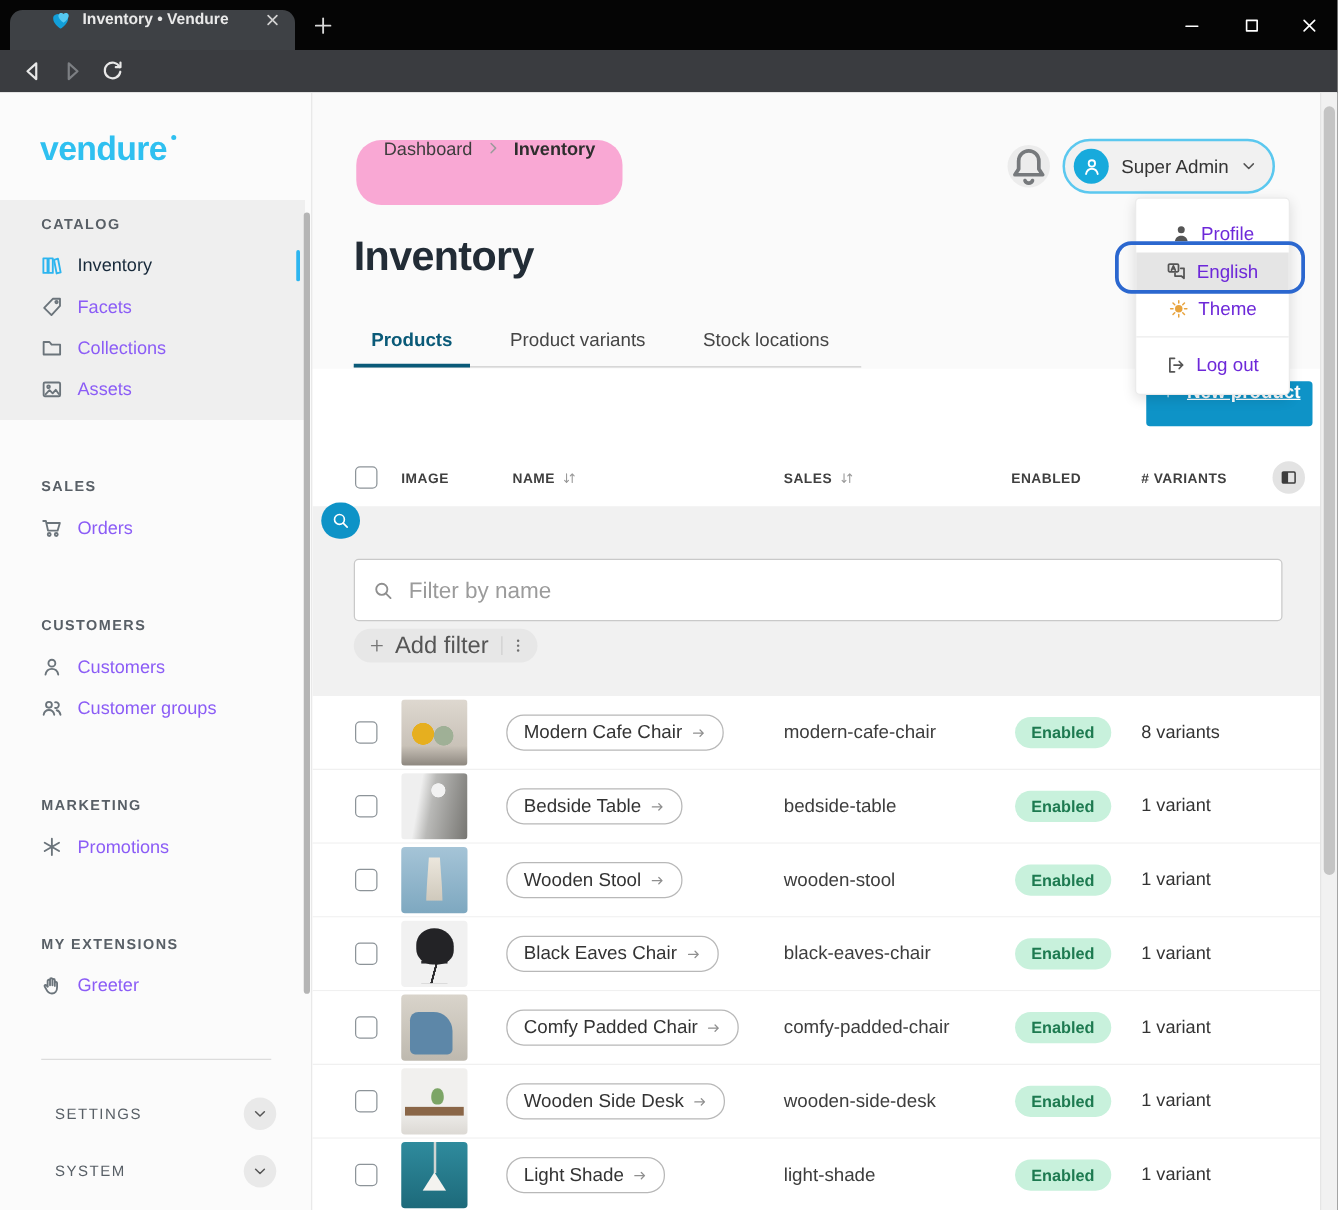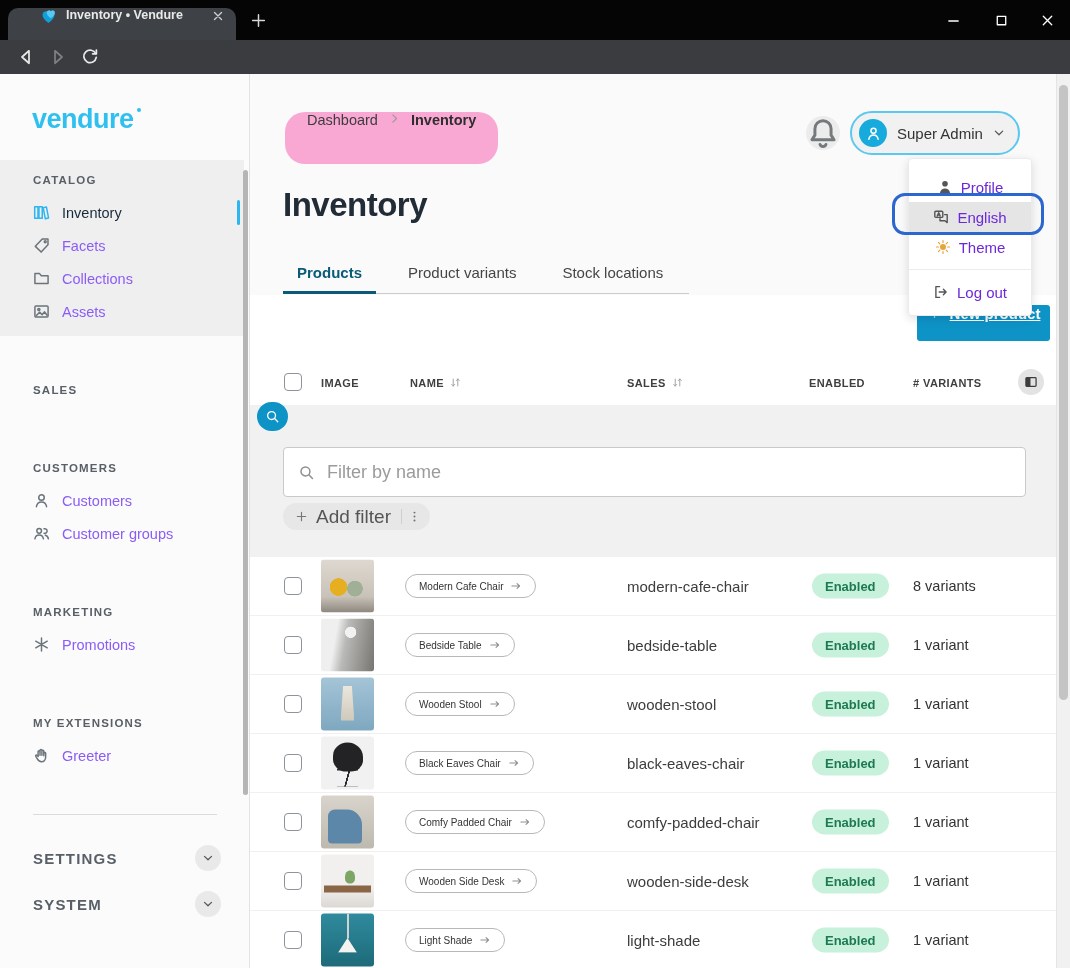--- a/index.html
+++ b/index.html
@@ -41,21 +41,21 @@
   .nav-group{width:244px;padding:8px 0 8px 0;margin-bottom:34px;}
   .nav-group.active-group{background:#efefef;}
   .nav-label{padding:6px 0 10px 33px;font-size:11.5px;font-weight:700;letter-spacing:1.2px;color:#585f66;}
   .nav-item{position:relative;height:33px;display:flex;align-items:center;padding-left:33px;font-size:14.5px;color:#8b5cf6;cursor:default;}
   .nav-item .icon{width:17px;height:17px;color:#6b747b;margin-right:12px;flex:none;}
   .nav-item.active{color:#17293a;font-weight:500;}
   .nav-item.active .icon{color:#2db5ef;}
   .active-bar{position:absolute;right:4px;top:4px;width:3px;height:25px;background:#2db5ef;border-radius:2px;}
   .side-div{height:1px;background:#dcdcdc;margin:22px 32px 0 33px;}
   .fgroup{display:flex;align-items:center;justify-content:space-between;padding:0 28px 0 33px;height:28px;}
-  .fgroup .flabel{font-size:15px;font-weight:700;letter-spacing:1.2px;color:#585f66;}
+  .fgroup .flabel{font-size:12px;font-weight:400;letter-spacing:1.2px;color:#585f66;margin-left:11px;}
   .fgroup .chev{width:26px;height:26px;border-radius:50%;background:#e9e9e9;color:#555;display:flex;align-items:center;justify-content:center;}
   .fgroup .chev svg{width:14px;height:14px;}
   .fg1{margin-top:29px;}.fg2{margin-top:18px;}
   .side-scroll{position:absolute;left:243px;top:96px;width:5px;height:625px;background:#b5b5b5;border-radius:3px;}
 
   
   .main{position:relative;flex:1;height:100%;background:#fafafa;overflow:hidden;}
   .crumb{position:absolute;left:35px;top:38px;height:52px;background:#f9a8d4;border-radius:20px;display:flex;padding:0 22px;gap:10px;}
   .crumb .c1{font-size:14.5px;color:#3d3d3d;}
   .crumb .csep{width:13px;height:13px;color:#9a9a9a;}
@@ -94,21 +94,21 @@
   .addfilter .icon{width:13px;height:13px;color:#777;}
   .addfilter .aflabel{margin:0 4px 0 8px;font-size:19px;color:#555;}
   .addfilter .afsep{width:1px;height:15px;background:#cfcfcf;margin:0 2px 0 6px;}
   .afdots{width:22px;height:22px;color:#6e6e6e;display:flex;align-items:center;justify-content:center;}
   .afdots svg{width:13px;height:13px;}
   .rows{position:absolute;left:0;top:262px;width:100%;}
   .trow{position:relative;height:59px;background:#fff;border-bottom:1px solid #f0f0f0;}
   .trow .chk{position:absolute;left:34px;top:50%;transform:translateY(-50%);}
   .thumb{position:absolute;left:71px;top:50%;transform:translateY(-50%);width:53px;height:53px;border-radius:3px;overflow:hidden;}
   .thumb::before,.thumb::after{content:"";position:absolute;}
-  .npill{position:absolute;left:155px;top:50%;transform:translateY(-50%);display:inline-flex;align-items:center;gap:7px;border:1px solid #b8b8b8;border-radius:14px;padding:5px 13px;font-size:10px;color:#333;background:#fff;white-space:nowrap;}
+  .npill{position:absolute;left:155px;top:50%;transform:translateY(-50%);display:inline-flex;align-items:center;gap:7px;border:1px solid #b8b8b8;border-radius:14px;padding:5px 13px;font-size:15px;color:#333;background:#fff;white-space:nowrap;}
   .npill .icon{width:12px;height:12px;color:#8f8f8f;}
   .slugc{position:absolute;left:377px;top:50%;transform:translateY(-50%);font-size:15px;color:#3d3d3d;}
   .badge{position:absolute;left:562px;top:50%;transform:translateY(-50%);background:#c8f1dc;color:#1d7a50;font-size:13px;font-weight:700;padding:5px 13px;border-radius:13px;}
   .varc{position:absolute;left:663px;top:50%;transform:translateY(-50%);font-size:14.5px;color:#333;}
 
   
   .th0{background:radial-gradient(circle at 33% 52%,#e6af1f 0 19%,rgba(0,0,0,0) 20%),radial-gradient(circle at 64% 55%,#9fb096 0 17%,rgba(0,0,0,0) 18%),linear-gradient(180deg,#ded8d0 0%,#c9c2b8 70%,#8d877f 100%);}
   .th1{background:radial-gradient(circle at 56% 26%,#f2f2f2 0 11%,rgba(0,0,0,0) 12%),linear-gradient(100deg,#efefef 0 28%,#b9b9b7 46%,#767571 100%);}
   .th2{background:linear-gradient(180deg,#a5c4d7,#7ea8c0);}
   .th2::after{left:37%;top:16%;width:26%;height:66%;background:linear-gradient(#ece7dd,#cfc9bc);clip-path:polygon(18% 0,82% 0,100% 100%,0 100%);}
@@ -273,20 +273,30 @@
                   <rect x="1.8" y="2.8" width="12.4" height="10.4" rx="1"></rect>
                   <circle cx="5.5" cy="6.1" r="1"></circle>
                   <path d="M3.2 11.8l3-3.2 2.4 2.4 2.3-2.7 2.3 3.2"></path>
                 </svg>
               </span>
               <span>Assets</span>
             </div>
           </div>
           <div class="nav-group">
             <div class="nav-label">SALES</div>
+            <div class="nav-item">
+              <span class="icon ">
+                <svg viewBox="0 0 16 16">
+                  <path d="M1.5 2.6h2l1.6 7.3h7.2L14 4.1H4.2"></path>
+                  <circle cx="6" cy="12.8" r="1.1"></circle>
+                  <circle cx="11.3" cy="12.8" r="1.1"></circle>
+                </svg>
+              </span>
+              <span>Orders</span>
+            </div>
           </div>
           <div class="nav-group">
             <div class="nav-label">CUSTOMERS</div>
             <div class="nav-item">
               <span class="icon ">
                 <svg viewBox="0 0 16 16">
                   <circle cx="8" cy="5.2" r="2.6"></circle>
                   <path d="M3.2 13.8c.6-3.1 2.6-4.3 4.8-4.3s4.2 1.2 4.8 4.3"></path>
                 </svg>
               </span>

